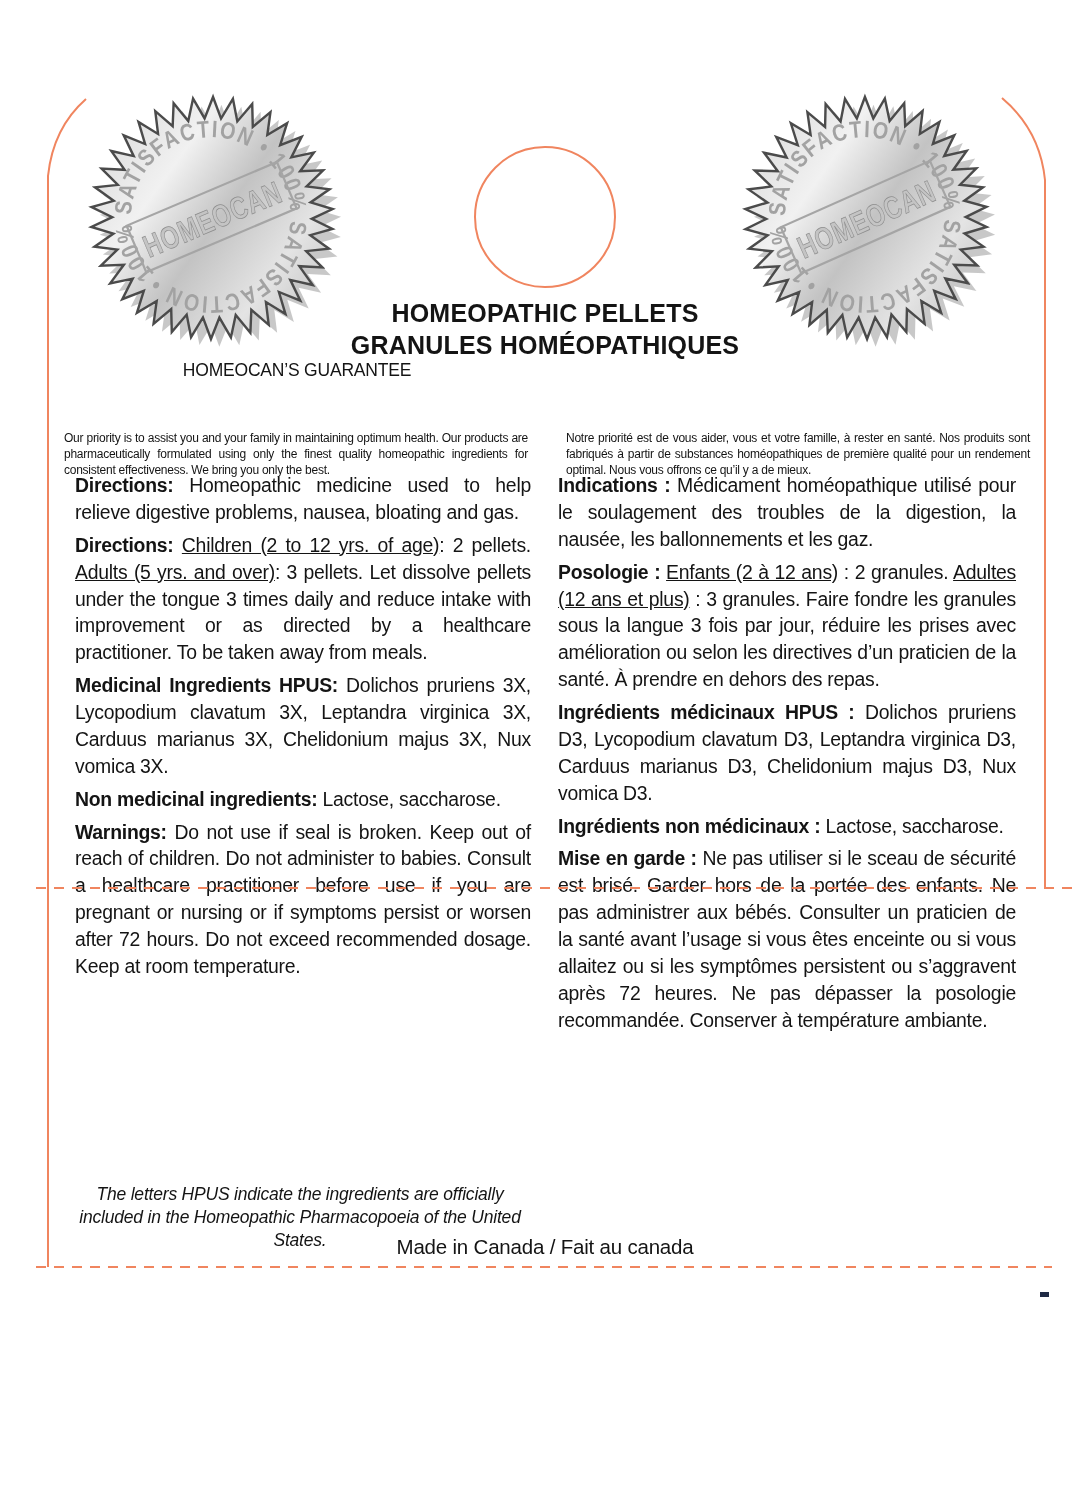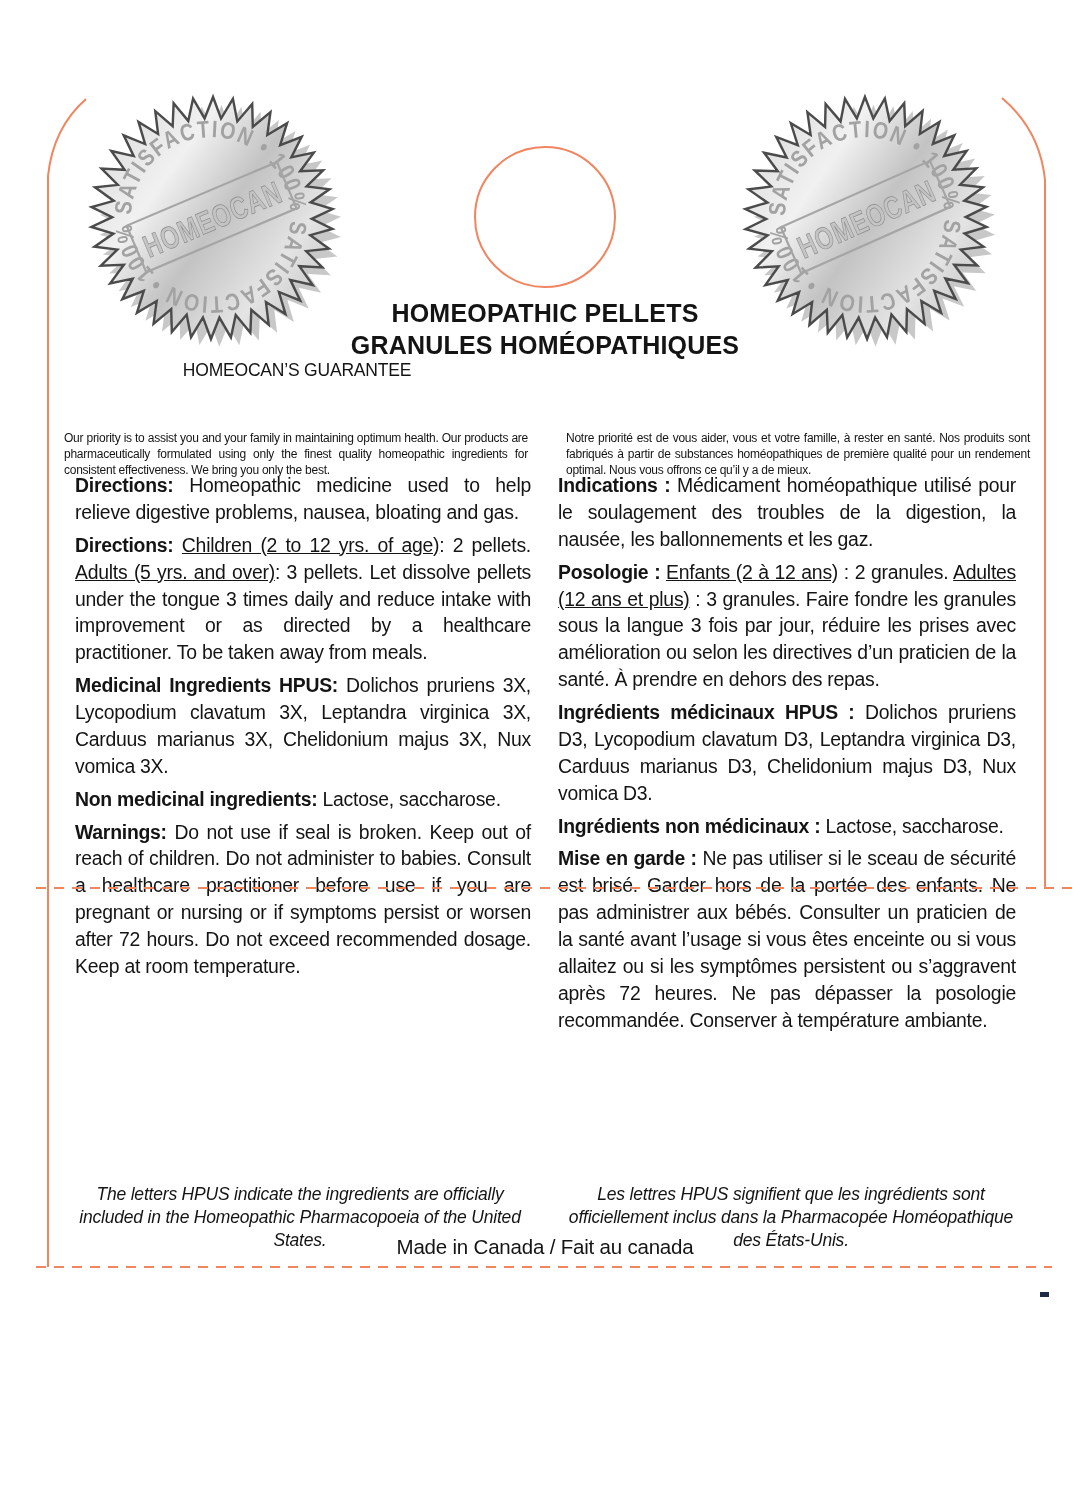--- a/index.html
+++ b/index.html
@@ -86,21 +86,20 @@
 
   <div class="abs body-col" style="left:558px;top:472px;width:458px">
     <p><span class="lead">Indications : </span><span> Médicament homéopathique utilisé pour le soulagement des troubles de la digestion, la nausée, les ballonnements et les gaz.</span></p>
     <p><span class="lead">Posologie : </span><span class="u">Enfants (2 à 12 ans)</span><span> : 2 granules. </span><span class="u">Adultes (12 ans et plus)</span><span> : 3 granules. Faire fondre les granules sous la langue 3 fois par jour, réduire les prises avec amélioration ou selon les directives d’un praticien de la santé. À prendre en dehors des repas.</span></p>
     <p><span class="lead">Ingrédients médicinaux HPUS :</span><span> Dolichos pruriens D3,  Lycopodium clavatum D3, Leptandra virginica D3, Carduus marianus D3, Chelidonium majus D3, Nux vomica D3.</span></p>
     <p><span class="lead">Ingrédients non médicinaux :</span><span> Lactose, saccharose.</span></p>
     <p><span class="lead">Mise en garde : </span><span>Ne pas utiliser si le sceau de sécurité est brisé. Garder hors de la portée des enfants. Ne pas administrer aux bébés. Consulter un praticien de la santé avant l’usage si vous êtes enceinte ou si vous allaitez ou si les symptômes persistent ou s’aggravent après 72 heures. Ne pas dépasser  la posologie recommandée. Conserver à température ambiante.</span></p>
   </div>
 
   <div class="abs note" style="left:70px;top:1183px;width:460px">The letters HPUS indicate the ingredients are officially included in the Homeopathic Pharmacopoeia of the United States.</div>
-  <div class="abs note" style="left:556px;top:1183px;width:470px">Les lettres HPUS signifient que les ingrédients sont officiellement inclus dans la Pharmacopée Homéopathique des États-Unis.</div>
   <div class="abs madein" style="left:0;top:1235px;width:1090px">Made in Canada / Fait au canada</div>
 
   <svg class="overlay" width="1080" height="1487" viewBox="0 0 1080 1487">
     <path d="M 86,99 Q 53,128 48,176 L 48,1267" fill="none" stroke="#f0855f" stroke-width="2"></path>
     <path d="M 1002,98 Q 1040,130 1045,180 L 1045,887" fill="none" stroke="#f0855f" stroke-width="2"></path>
     <circle cx="545" cy="217" r="70" fill="none" stroke="#f0855f" stroke-width="2"></circle>
     <path d="M 36,888 H 1080" fill="none" stroke="#f0855f" stroke-width="2.2" stroke-dasharray="10 8"></path>
     <path d="M 36,1267 H 1052" fill="none" stroke="#f0855f" stroke-width="2.2" stroke-dasharray="10 8"></path>
     <rect x="1040" y="1292" width="9" height="5" fill="#1f2a44"></rect>
   </svg>

